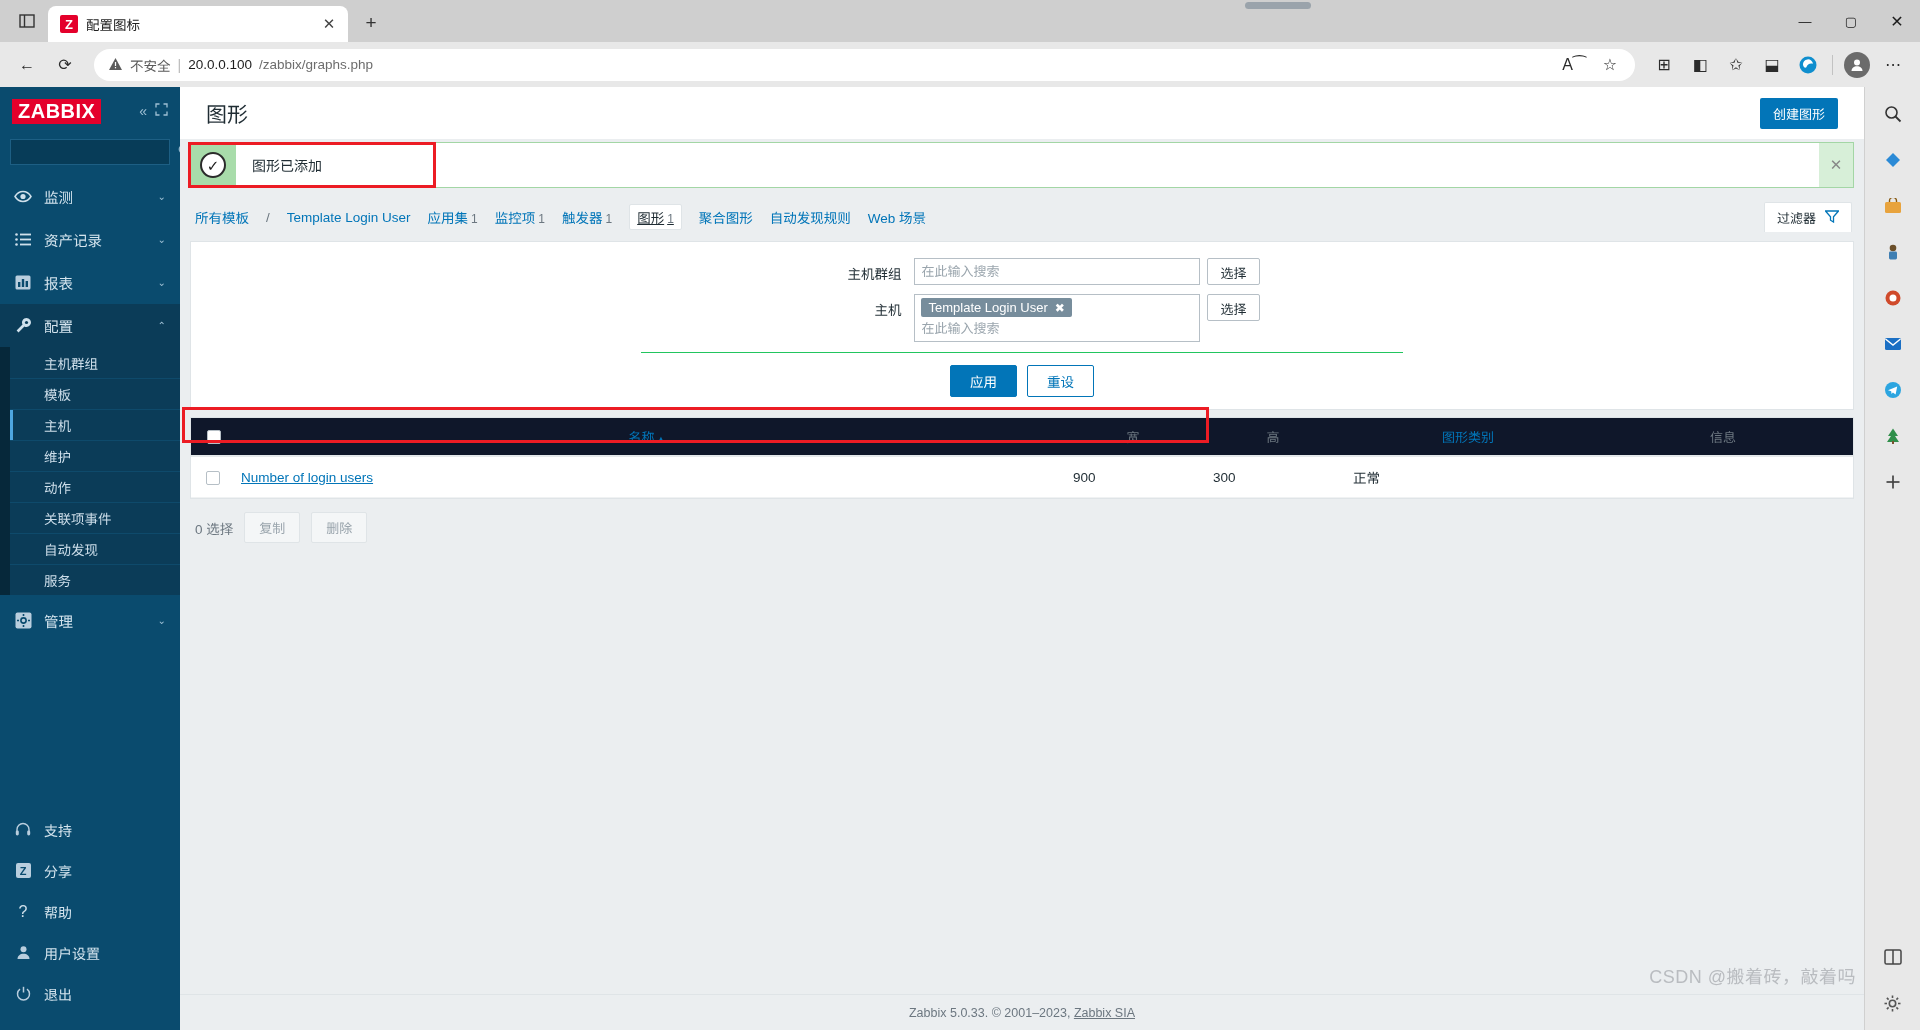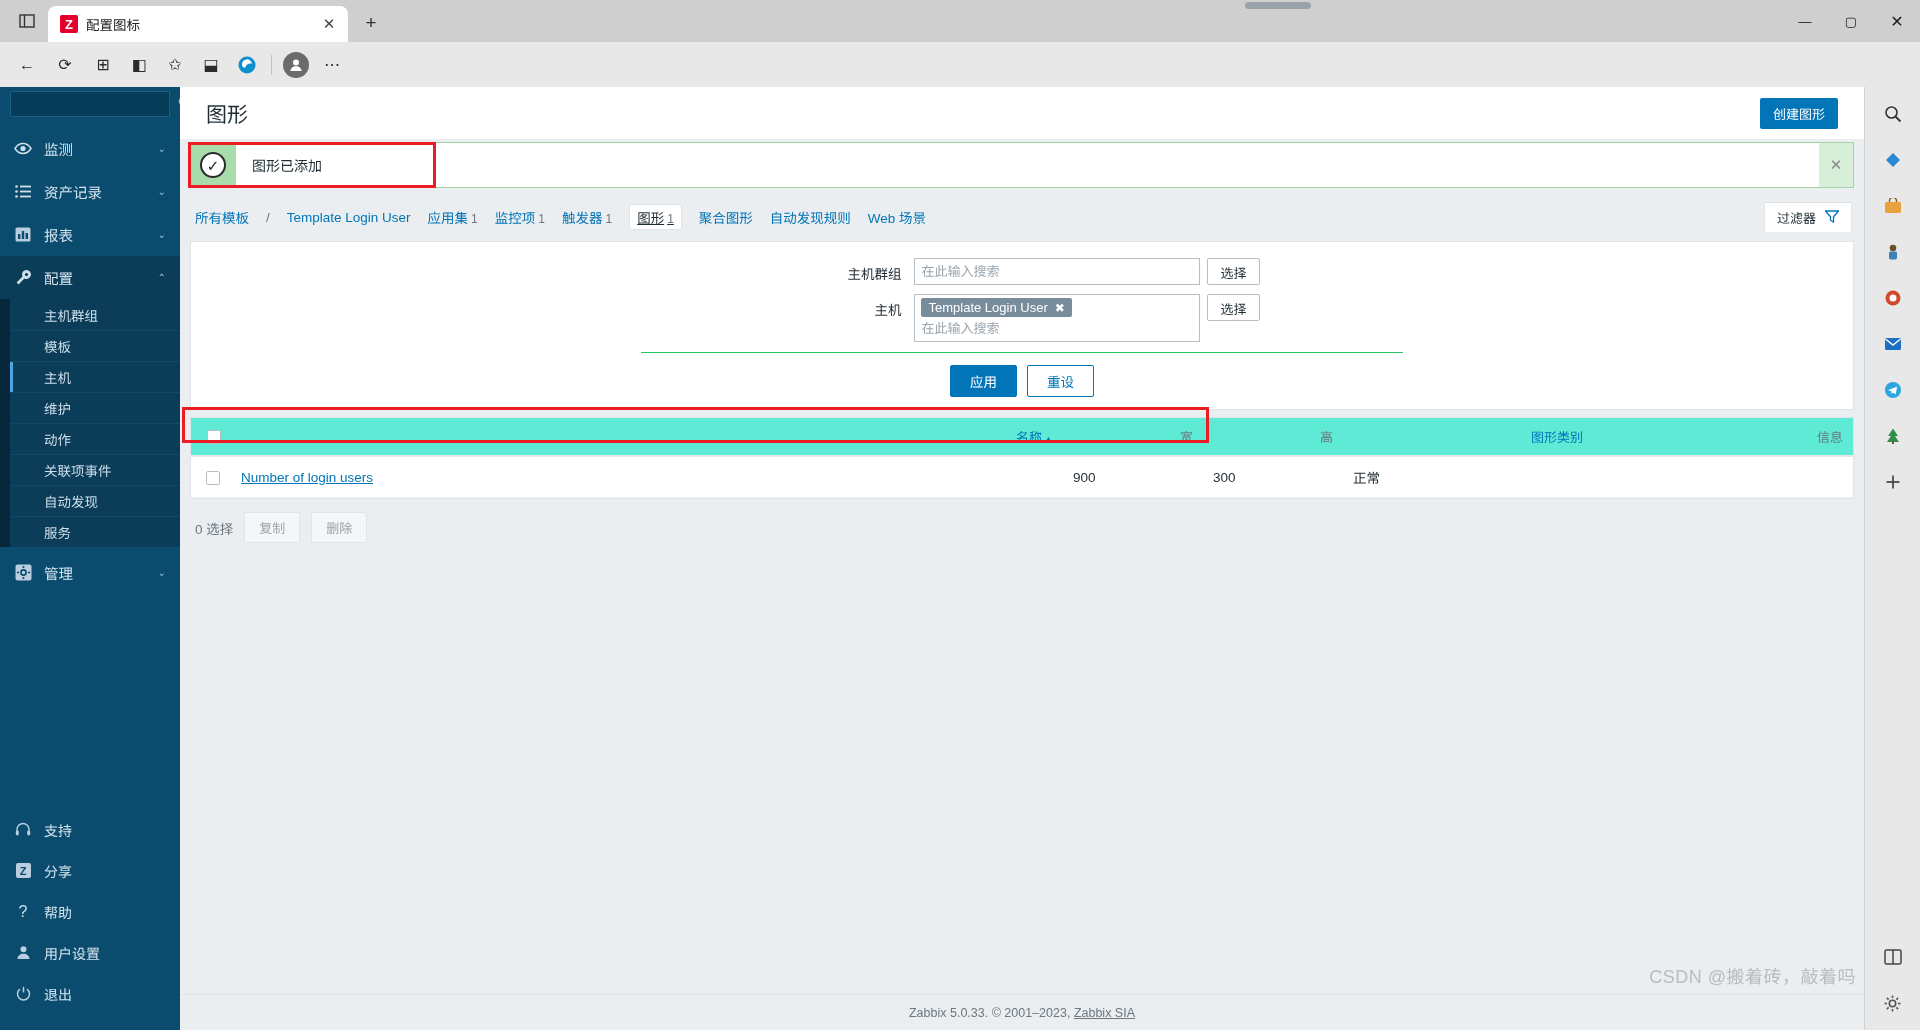--- a/index.html
+++ b/index.html
@@ -198,22 +198,22 @@
     padding: 5px 19px; border-radius: 2px; font-family: "Liberation Sans", sans-serif;
   }
   .btn-outline {
     background: #fff; color: #0275b8; border: 1px solid #0275b8; font-size: 13.5px;
     padding: 5px 19px; border-radius: 2px; font-family: "Liberation Sans", sans-serif;
   }
 
   .list-panel { margin-top: 7px; }
   table.glist { width: 100%; border-collapse: collapse; }
   table.glist th {
-    text-align: right; font-weight: normal; font-size: 13px; color: #6c7780;
-    padding: 9px 10px; border-bottom: 2px solid #e4e8ea; background: #5eead4;
+    text-align: center; font-weight: normal; font-size: 13px; color: #6c7780;
+    padding: 9px 10px; border-bottom: 2px solid #e4e8ea; background: #0f172a;
   }
   table.glist th.sortable { color: #0275b8; }
   table.glist td {
     padding: 10px; font-size: 13.5px; color: #1f2c33; border-bottom: 1px solid #f0f2f3;
   }
   .cb {
     width: 14px; height: 14px; border: 1px solid #b6bfc6; background: #fff;
     display: inline-block; border-radius: 2px; vertical-align: middle;
   }
   .colcb { width: 40px; padding-left: 15px !important; }
@@ -280,20 +280,37 @@
     <div class="wincontrols">
       <div class="wincontrol">—</div>
       <div class="wincontrol">▢</div>
       <div class="wincontrol close-x">✕</div>
     </div>
   </div>
 
   <div class="navbar">
     <div class="navbtn">←</div>
     <div class="navbtn">⟳</div>
+    <div class="omnibox">
+      <span class="warn-tri">
+        <svg width="15" height="14" viewBox="0 0 15 14">
+            <path d="M7.5 1 L14 13 L1 13 Z" fill="#5d5d5d"></path>
+            <rect x="6.9" y="5" width="1.2" height="4" fill="#fff"></rect>
+            <rect x="6.9" y="10" width="1.2" height="1.3" fill="#fff"></rect>
+          </svg>
+      </span>
+      <span class="insecure-label">不安全</span>
+      <span class="omni-sep">|</span>
+      <span class="url-host">20.0.0.100</span>
+        <span class="url-path">/zabbix/graphs.php</span>
+      <span class="omni-right">
+        <span class="navbtn">A⁀</span>
+        <span class="navbtn">☆</span>
+      </span>
+    </div>
     <div class="navbar-icons">
       <div class="navbtn">⊞</div>
       <div class="navbtn">◧</div>
       <div class="navbtn">✩</div>
       <div class="navbtn">⬓</div>
       <div class="navbtn">
         <svg width="20" height="20" viewBox="0 0 20 20">
             <circle cx="10" cy="10" r="8.5" fill="#0f8ece"></circle>
             <path d="M5 10a5 5 0 0110-1.2c-2.5-1-6 0.3-6.6 3.4C7 13.5 5.6 12 5 10z" fill="#fff"></path>
           </svg>
@@ -309,20 +326,31 @@
       </div>
       <div class="navbtn">⋯</div>
     </div>
   </div>
 
   <div class="viewport">
 
     <div class="page">
 
       <div class="zsidebar">
+        <div class="zlogo-row">
+          <span class="zlogo">ZABBIX</span>
+          <span class="zlogo-ctl">
+            <span>«</span>
+            <span>
+              <svg width="13" height="13" viewBox="0 0 13 13">
+                  <path d="M1 4.5V1h3.5M8.5 1H12v3.5M12 8.5V12H8.5M4.5 12H1V8.5" fill="none" stroke="#9fc0d4" stroke-width="1.3"></path>
+                </svg>
+            </span>
+          </span>
+        </div>
         <div class="zsearch-wrap">
           <div class="zsearch">
             <input placeholder="" style="">
             <span class="sicon">
               <svg width="13" height="13" viewBox="0 0 13 13">
                   <circle cx="5.3" cy="5.3" r="4" fill="none" stroke="#8fb3c9" stroke-width="1.4"></circle>
                   <line x1="8.3" y1="8.3" x2="12" y2="12" stroke="#8fb3c9" stroke-width="1.5"></line>
                 </svg>
             </span>
           </div>

